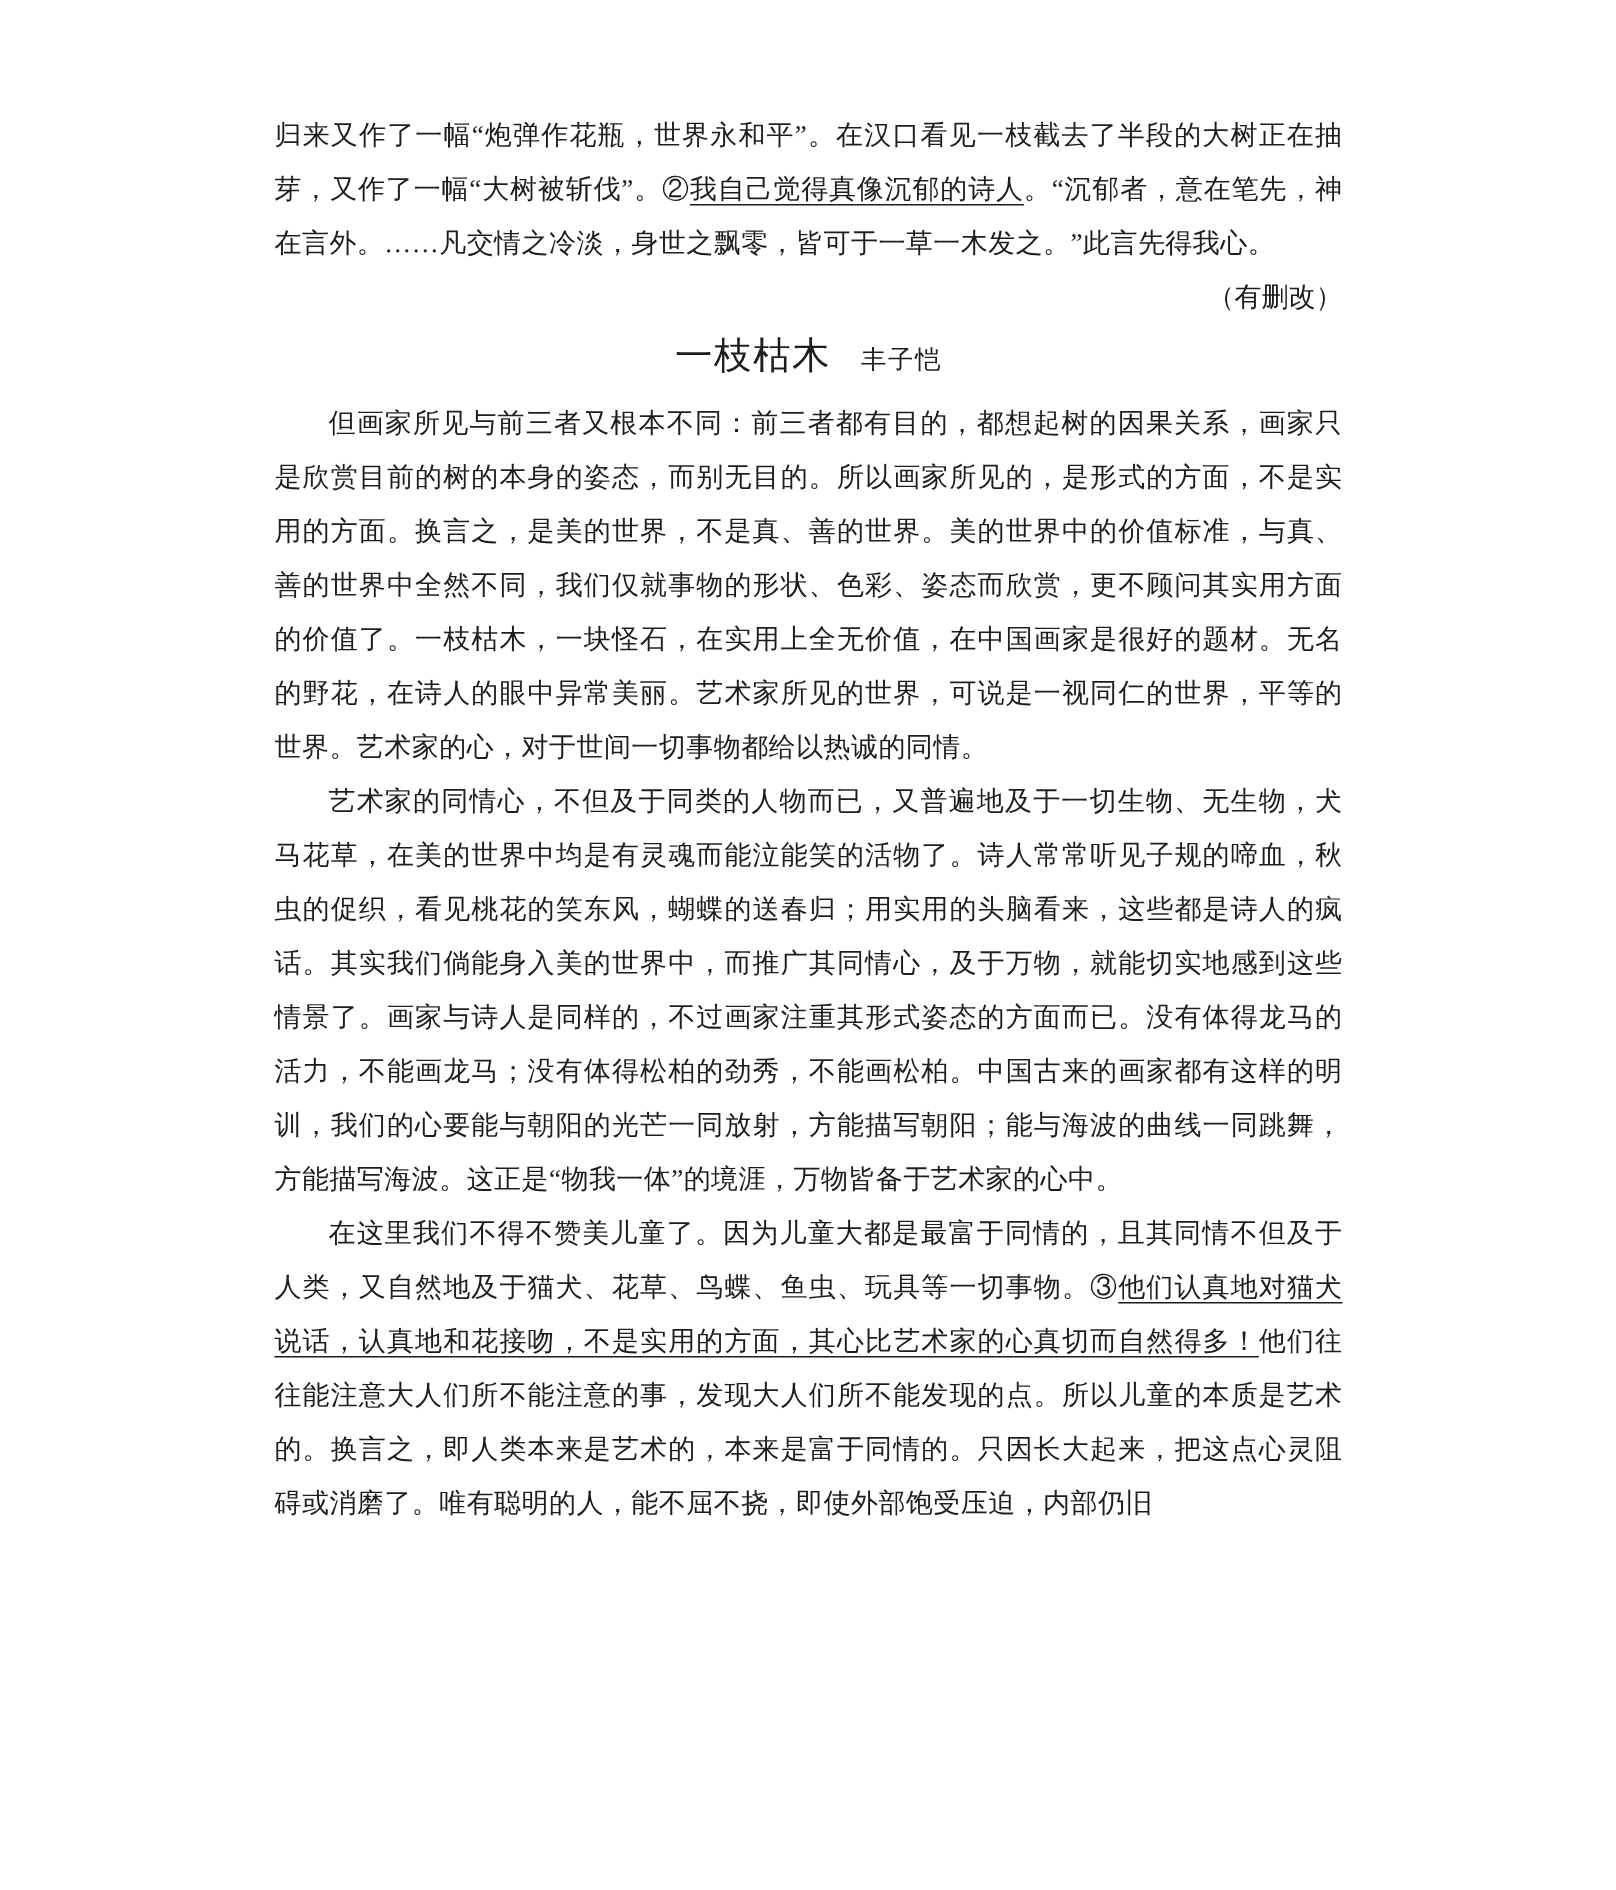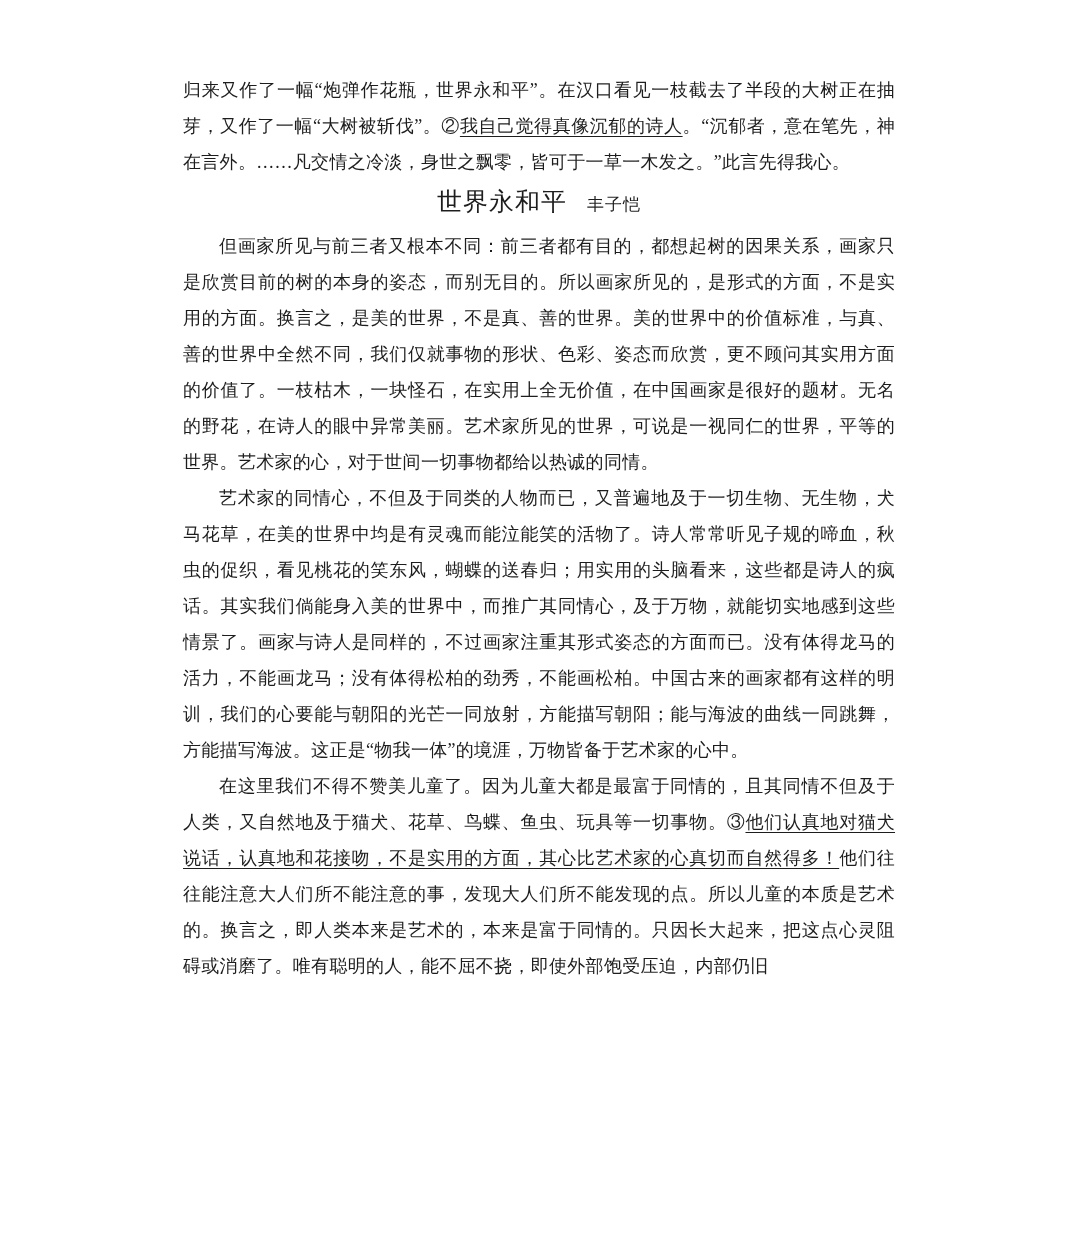--- a/index.html
+++ b/index.html
@@ -68,24 +68,25 @@
   }
 </style>
 </head>
 <body>
 
 <div class="page" style="background: rgb(255, 255, 255); color: rgb(29, 29, 29);">
   <section class="content">
 
     <p class="para noindent"><span>归来又作了一幅“炮弹作花瓶，世界永和平”。在汉口看见一枝截去了半段的大树正在抽芽，又作了一幅“大树被斩伐”。②</span><span class="u">我自己觉得真像沉郁的诗人</span><span>。“沉郁者，意在笔先，神在言外。……凡交情之冷淡，身世之飘零，皆可于一草一木发之。”此言先得我心。</span></p>
 
+    <p class="attribution">（有删改）</p>
 
 
     <div class="title-row">
-      <span class="title">世界永和平</span><span class="author">丰子恺</span>
+      <span class="title">一枝枯木</span><span class="author">丰子恺</span>
     </div>
 
 
     <p class="para"><span>但画家所见与前三者又根本不同：前三者都有目的，都想起树的因果关系，画家只是欣赏目前的树的本身的姿态，而别无目的。所以画家所见的，是形式的方面，不是实用的方面。换言之，是美的世界，不是真、善的世界。美的世界中的价值标准，与真、善的世界中全然不同，我们仅就事物的形状、色彩、姿态而欣赏，更不顾问其实用方面的价值了。一枝枯木，一块怪石，在实用上全无价值，在中国画家是很好的题材。无名的野花，在诗人的眼中异常美丽。艺术家所见的世界，可说是一视同仁的世界，平等的世界。艺术家的心，对于世间一切事物都给以热诚的同情。</span></p>
 
     <p class="para"><span>艺术家的同情心，不但及于同类的人物而已，又普遍地及于一切生物、无生物，犬马花草，在美的世界中均是有灵魂而能泣能笑的活物了。诗人常常听见子规的啼血，秋虫的促织，看见桃花的笑东风，蝴蝶的送春归；用实用的头脑看来，这些都是诗人的疯话。其实我们倘能身入美的世界中，而推广其同情心，及于万物，就能切实地感到这些情景了。画家与诗人是同样的，不过画家注重其形式姿态的方面而已。没有体得龙马的活力，不能画龙马；没有体得松柏的劲秀，不能画松柏。中国古来的画家都有这样的明训，我们的心要能与朝阳的光芒一同放射，方能描写朝阳；能与海波的曲线一同跳舞，方能描写海波。这正是“物我一体”的境涯，万物皆备于艺术家的心中。</span></p>
 
     <p class="para"><span>在这里我们不得不赞美儿童了。因为儿童大都是最富于同情的，且其同情不但及于人类，又自然地及于猫犬、花草、鸟蝶、鱼虫、玩具等一切事物。③</span><span class="u">他们认真地对猫犬说话，认真地和花接吻，不是实用的方面，其心比艺术家的心真切而自然得多！</span><span>他们往往能注意大人们所不能注意的事，发现大人们所不能发现的点。所以儿童的本质是艺术的。换言之，即人类本来是艺术的，本来是富于同情的。只因长大起来，把这点心灵阻碍或消磨了。唯有聪明的人，能不屈不挠，即使外部饱受压迫，内部仍旧</span></p>
 
   </section>

